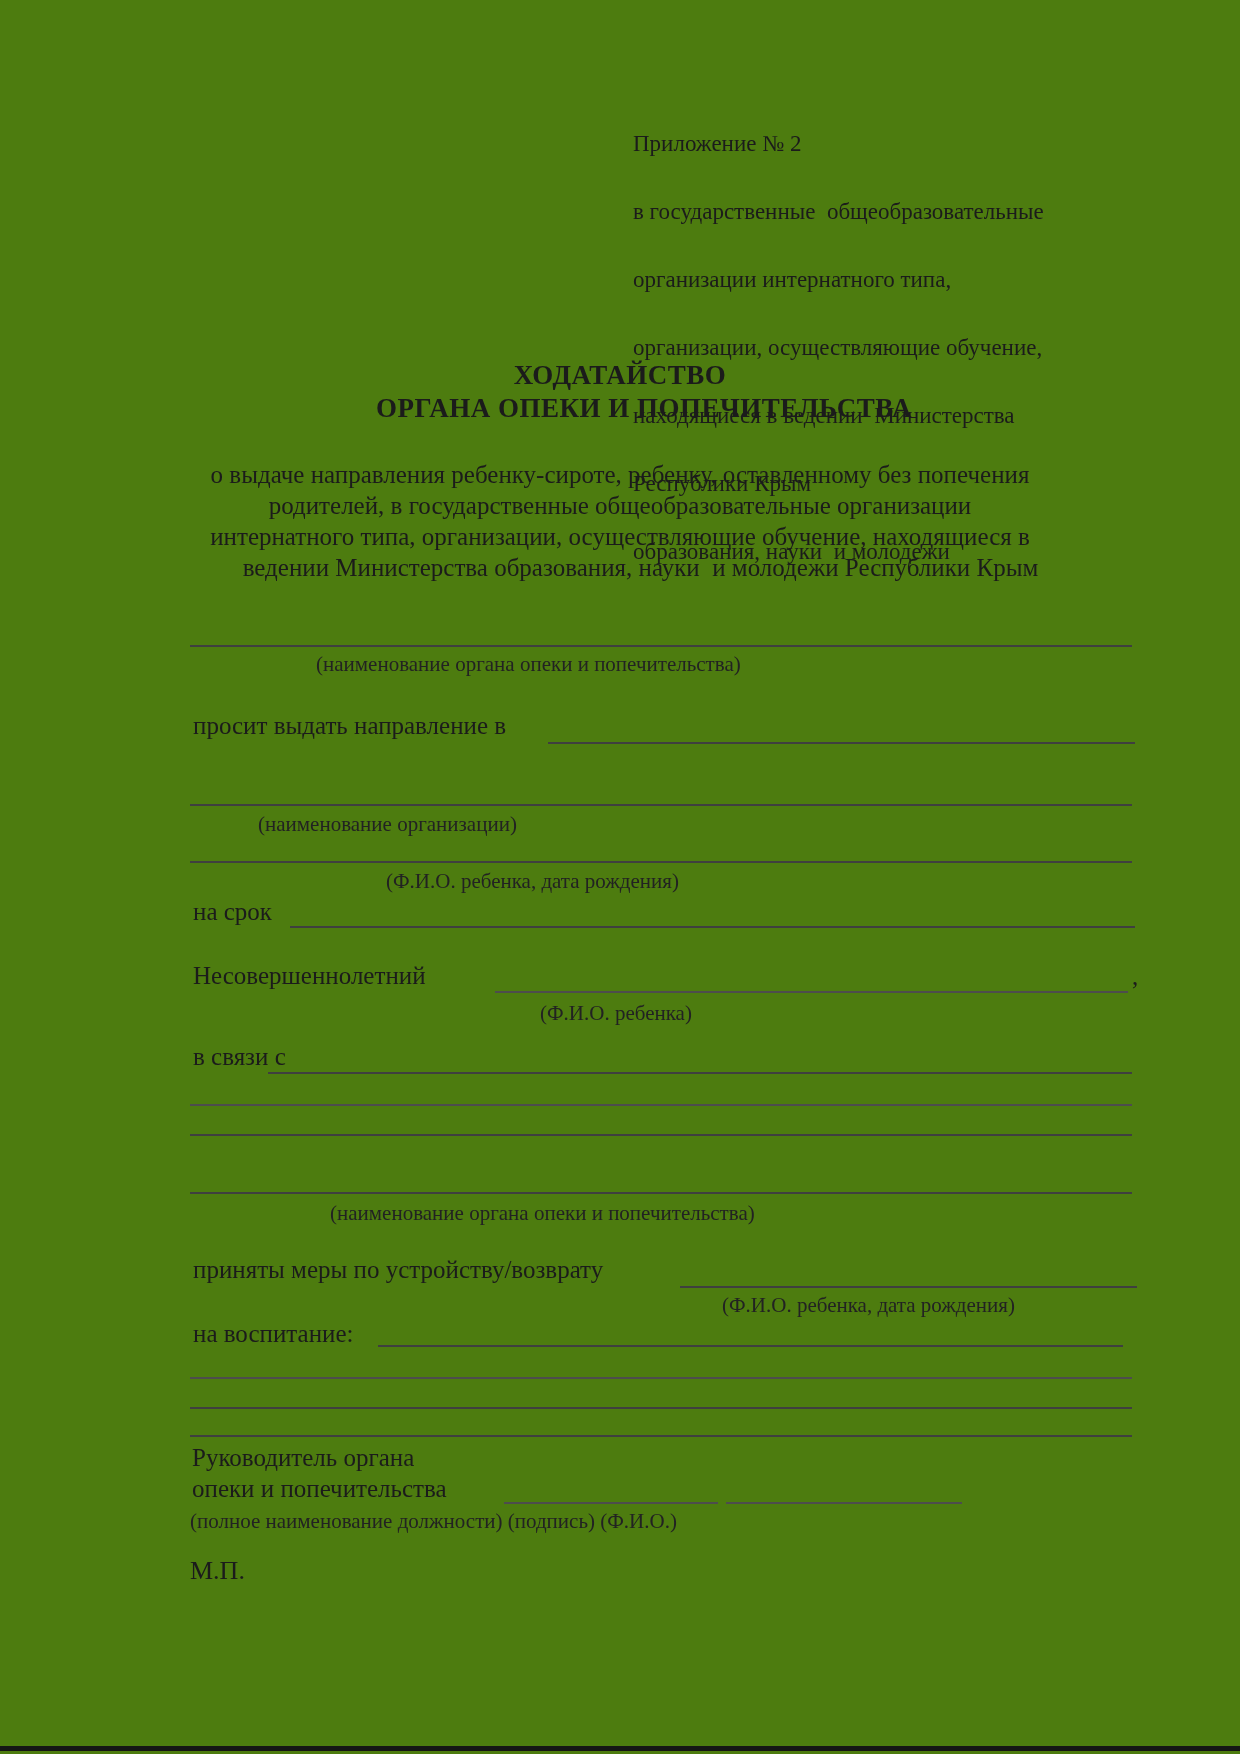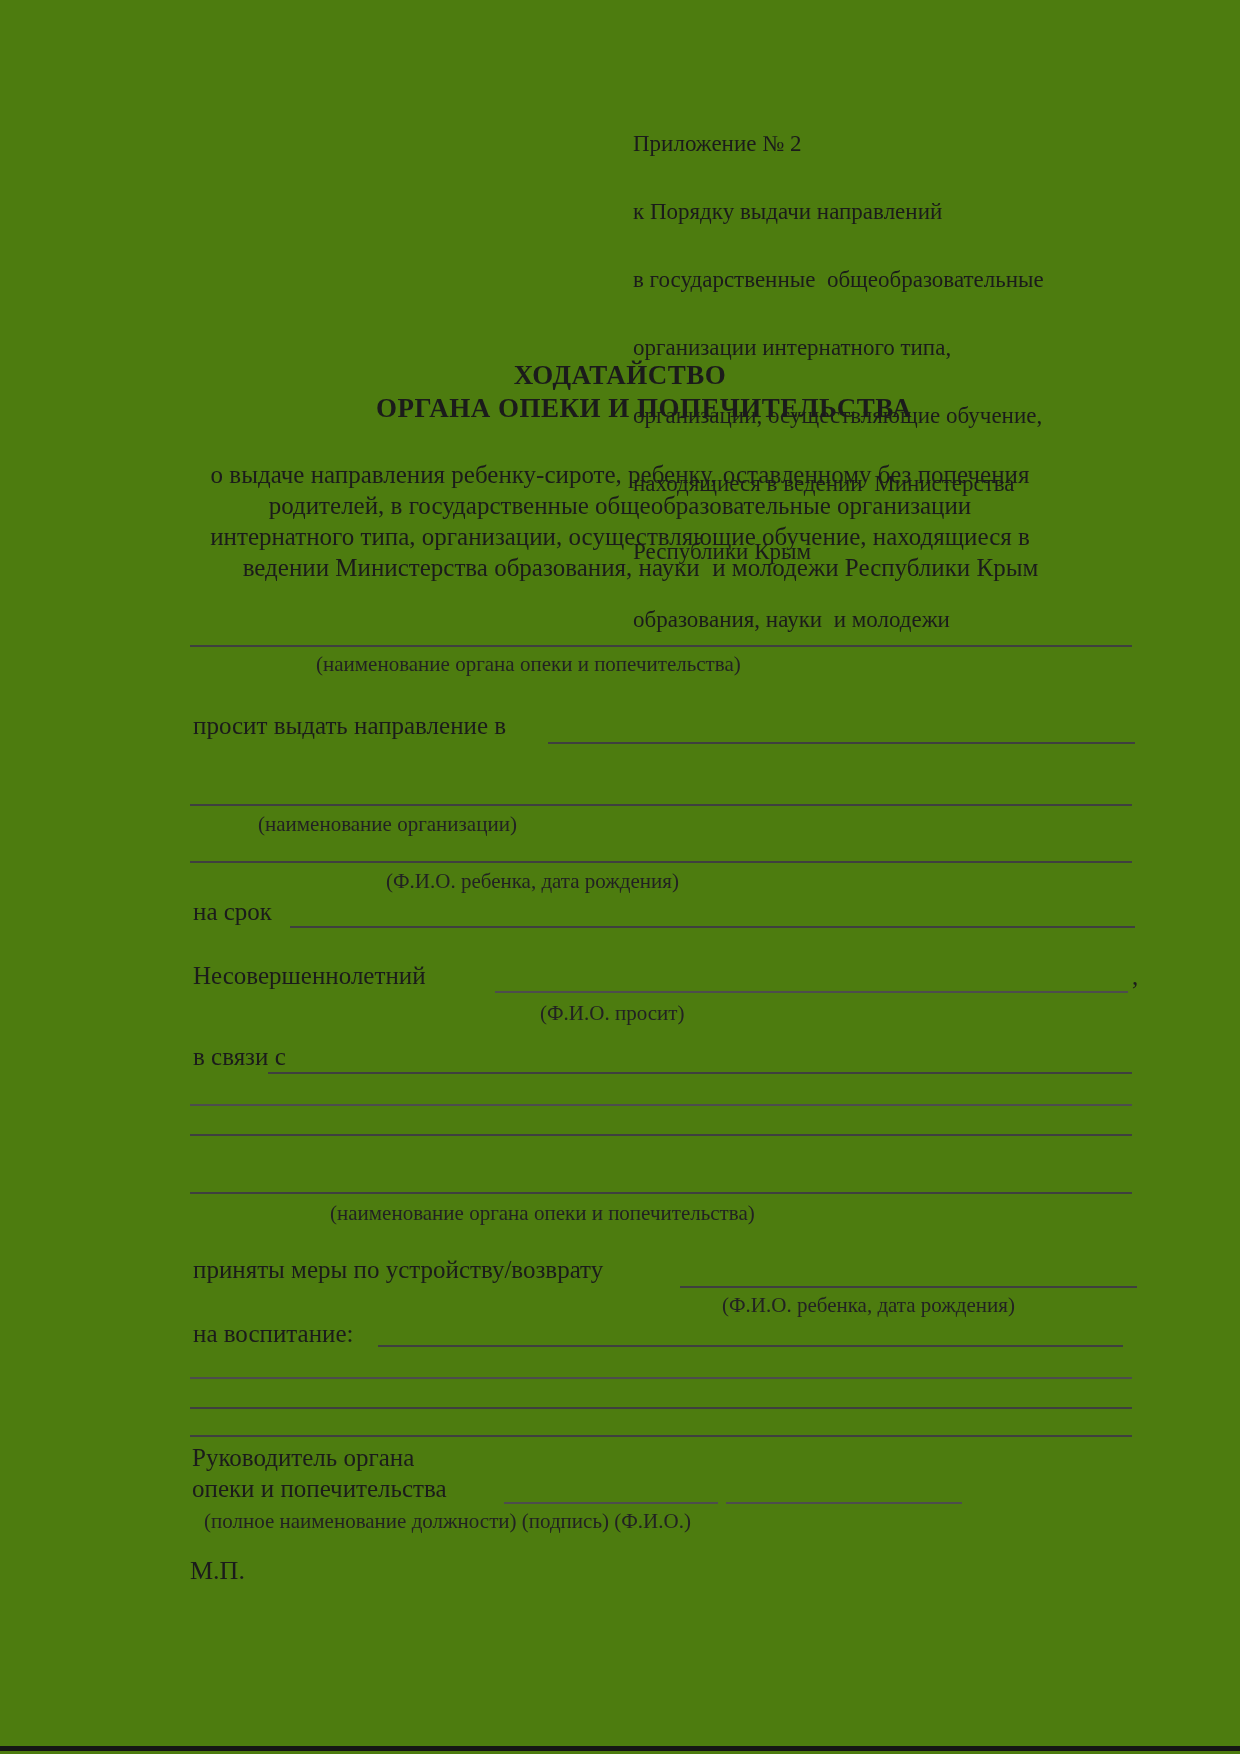--- a/index.html
+++ b/index.html
@@ -48,21 +48,20 @@
     background: #151515;
   }
 </style>
 </head>
 <body>
 
 <div class="page">
 
   <div class="abs" style="left:633px; top:92px;">
     <div class="annex-line">Приложение № 2</div>
-    <div class="annex-line">к Порядку выдачи направлений</div>
     <div class="annex-line">в государственные  общеобразовательные</div>
     <div class="annex-line">организации интернатного типа,</div>
     <div class="annex-line">организации, осуществляющие обучение,</div>
     <div class="annex-line">находящиеся в ведении  Министерства</div>
     <div class="annex-line">Республики Крым</div>
     <div class="annex-line">образования, науки  и молодежи</div>
   </div>
 
   <div class="abs title-line" style="top:360px;">ХОДАТАЙСТВО</div>
   <div class="abs title-line" style="top:393px;margin-left:48px;">ОРГАНА ОПЕКИ И ПОПЕЧИТЕЛЬСТВА</div>
@@ -85,21 +84,21 @@
 
   <div class="rule" style="left:190px; top:861px; width:942px;"></div>
   <div class="abs cap" style="left:386px; top:869px;">(Ф.И.О. ребенка, дата рождения)</div>
 
   <div class="abs lbl" style="left:193px; top:898px;">на срок</div>
   <div class="rule" style="left:290px; top:926px; width:845px;"></div>
 
   <div class="abs lbl" style="left:193px; top:962px;font-family:Liberation Serif, serif;">Несовершеннолетний</div>
   <div class="rule thin" style="left:495px; top:991px; width:633px;"></div>
   <div class="abs lbl" style="left:1132px; top:963px;">,</div>
-  <div class="abs cap" style="left:540px; top:1001px;">(Ф.И.О. просит)</div>
+  <div class="abs cap" style="left:540px; top:1001px;">(Ф.И.О. ребенка)</div>
 
   <div class="abs lbl" style="left:193px; top:1043px;">в связи с</div>
   <div class="rule" style="left:268px; top:1072px; width:864px;"></div>
   <div class="rule thin" style="left:190px; top:1104px; width:942px;"></div>
   <div class="rule" style="left:190px; top:1134px; width:942px;"></div>
 
   <div class="rule" style="left:190px; top:1192px; width:942px;"></div>
   <div class="abs cap" style="left:330px; top:1201px;">(наименование органа опеки и попечительства)</div>
 
   <div class="abs lbl" style="left:193px; top:1256px;">приняты меры по устройству/возврату</div>
@@ -109,19 +108,19 @@
   <div class="abs lbl" style="left:193px; top:1320px;">на воспитание:</div>
   <div class="rule" style="left:378px; top:1345px; width:745px;"></div>
   <div class="rule thin" style="left:190px; top:1377px; width:942px;"></div>
   <div class="rule" style="left:190px; top:1407px; width:942px;"></div>
 
   <div class="rule" style="left:190px; top:1435px; width:942px;"></div>
   <div class="abs lbl" style="left:192px; top:1444px;">Руководитель органа</div>
   <div class="abs lbl" style="left:192px; top:1475px;">опеки и попечительства</div>
   <div class="rule thin" style="left:504px; top:1502px; width:214px;"></div>
   <div class="rule thin" style="left:726px; top:1502px; width:236px;"></div>
-  <div class="abs cap" style="left:204px; top:1509px;text-align:center;">(полное наименование должности) (подпись) (Ф.И.О.)</div>
+  <div class="abs cap" style="left:190px; top:1509px;text-align:center;">(полное наименование должности) (подпись) (Ф.И.О.)</div>
 
   <div class="abs lbl" style="left:190px; top:1556px; font-size:26px;">М.П.</div>
 
   <div class="scan-edge"></div>
 
 </div>
 
 </body></html>

